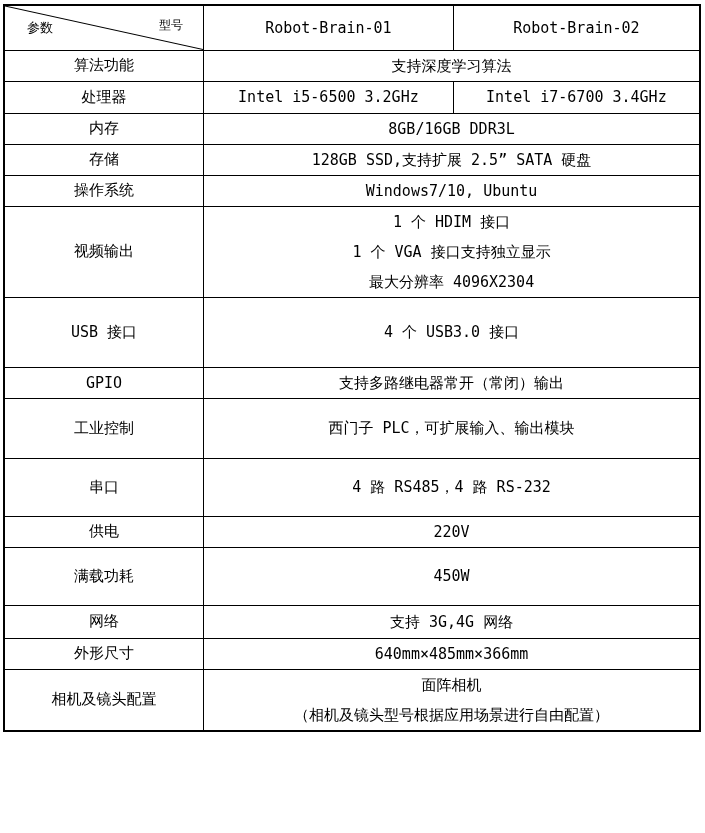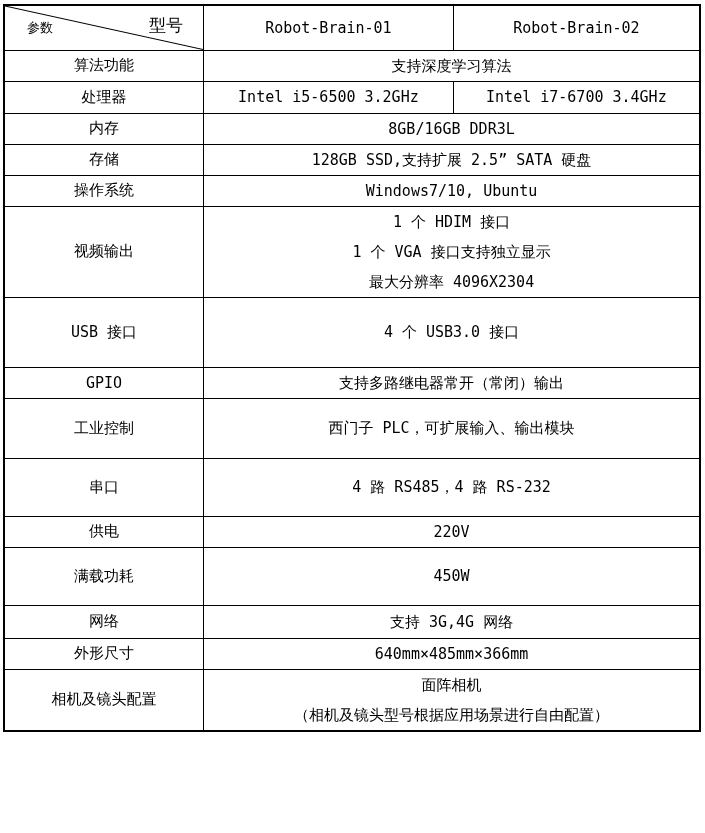--- a/index.html
+++ b/index.html
@@ -73,21 +73,21 @@
     left: 22px;
     top: 50%;
     transform: translateY(-50%);
     font-size: 13px;
   }
   .corner-model {
     position: absolute;
     right: 20px;
     top: 44%;
     transform: translateY(-50%);
-    font-size: 17px;
+    font-size: 12px;
   }
 </style>
 </head>
 <body>
 
 <div class="page">
   <table class="spec">
     <colgroup>
       <col class="c-param">
       <col class="c-m1">

